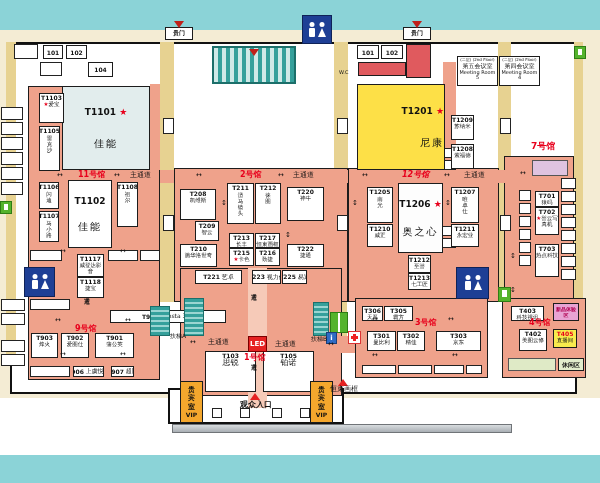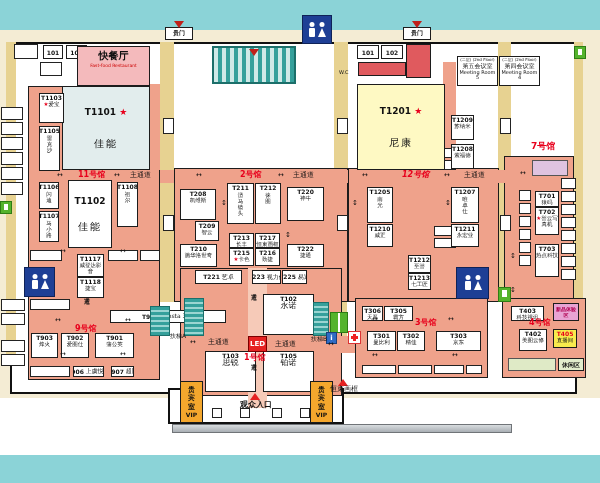--- a/index.html
+++ b/index.html
@@ -138,23 +138,27 @@
     <div class="abs minor" style="left: 434px; top: 365px; width: 30px; height: 9px;"></div>
     <div class="abs minor" style="left: 466px; top: 365px; width: 16px; height: 9px;"></div>
     <div class="abs minor" style="left: 212px; top: 408px; width: 10px; height: 10px;"></div>
     <div class="abs minor" style="left: 240px; top: 408px; width: 10px; height: 10px;"></div>
     <div class="abs minor" style="left: 272px; top: 408px; width: 10px; height: 10px;"></div>
     <div class="abs minor" style="left: 300px; top: 408px; width: 10px; height: 10px;"></div>
     <div class="abs booth big" style="left: 62px; top: 86px; width: 88px; height: 84px; background: rgb(226, 237, 237);">
       <div class="bcode">T1101<span class="star"> ★</span></div>
       <div class="bname">佳能</div>
     </div>
-    <div class="abs booth big" style="left: 357px; top: 84px; width: 88px; height: 86px; background: #fef9c3;">
+    <div class="abs booth big" style="left: 357px; top: 84px; width: 88px; height: 86px; background: #fde047; align-items: flex-end;">
       <div class="bcode">T1201<span class="star"> ★</span></div>
       <div class="bname">尼康</div>
+    </div>
+    <div class="abs booth big" style="left: 398px; top: 183px; width: 45px; height: 70px; background: rgb(253, 253, 253);">
+      <div class="bcode">T1206<span class="star"> ★</span></div>
+      <div class="bname">奥之心</div>
     </div>
     <div class="abs booth big" style="left: 68px; top: 180px; width: 44px; height: 68px; background: rgb(255, 255, 255);">
       <div class="bcode">T1102</div>
       <div class="bname">佳能</div>
     </div>
     <div class="abs booth sm" style="left: 39px; top: 93px; width: 25px; height: 30px;">
       <div class="bcode">T1103</div>
       <div class="bname"><span class="star">★</span>爱宝</div>
     </div>
     <div class="abs booth tall" style="left: 39px; top: 126px; width: 21px; height: 45px;">
@@ -253,24 +257,20 @@
       <div class="bcode">T221</div>
       <div class="bname">艺卓</div>
     </div>
     <div class="abs booth bar" style="left: 252px; top: 270px; width: 29px; height: 14px;">
       <div class="bcode">T223</div>
       <div class="bname">视力保</div>
     </div>
     <div class="abs booth bar" style="left: 282px; top: 270px; width: 25px; height: 14px;">
       <div class="bcode">T225</div>
       <div class="bname">易通</div>
-    </div>
-    <div class="abs booth sm" style="left: 263px; top: 294px; width: 51px; height: 41px;">
-      <div class="bcode">T102</div>
-      <div class="bname" style="font-size: 8px;">永诺</div>
     </div>
     <div class="abs booth sm" style="left: 205px; top: 351px; width: 51px; height: 41px;">
       <div class="bcode">T103</div>
       <div class="bname" style="font-size: 8px;">思锐</div>
     </div>
     <div class="abs booth sm" style="left: 263px; top: 351px; width: 51px; height: 41px;">
       <div class="bcode">T105</div>
       <div class="bname" style="font-size: 8px;">铂诺</div>
     </div>
     <div class="abs booth sm" style="left: 451px; top: 115px; width: 23px; height: 25px;">
@@ -358,24 +358,20 @@
     <div class="abs roombox" style="left: 403px; top: 27px; width: 28px; height: 13px; font-size: 6px;">贵门</div>
     <div class="abs meet" style="left: 457px; top: 56px; width: 41px; height: 30px;">
       <div class="fl">(二层) (2nd Floor)</div>
       <div class="nm">第五会议室</div>
       <div class="en">Meeting Room 5</div>
     </div>
     <div class="abs meet" style="left: 499px; top: 56px; width: 41px; height: 30px;">
       <div class="fl">(二层) (2nd Floor)</div>
       <div class="nm">第四会议室</div>
       <div class="en">Meeting Room 4</div>
-    </div>
-    <div class="abs place" style="left: 77px; top: 46px; width: 73px; height: 40px; background: rgb(244, 186, 188);">
-      <div class="t1" style="font-size: 10px; margin-top: 2px;">快餐厅</div>
-      <div class="t2" style="font-size: 4.5px;">Fast-food Restaurant</div>
     </div>
     <div class="abs place" style="left: 553px; top: 303px; width: 26px; height: 18px; background: rgb(232, 163, 211);">
       <div class="t1" style="font-size: 5px; color: rgb(176, 0, 80); margin-top: 2px;">新品体验区</div>
     </div>
     <div class="abs place" style="left: 558px; top: 358px; width: 26px; height: 13px; background: rgb(226, 237, 204);">
       <div class="t1" style="font-size: 6px; margin-top: 2px;">休闲区</div>
     </div>
     <div class="abs stairs" style="left: 212px; top: 46px; width: 84px; height: 38px;"></div>
     <div class="abs restroom" style="left: 302px; top: 15px; width: 30px; height: 29px;">
       <div class="person m"></div>

